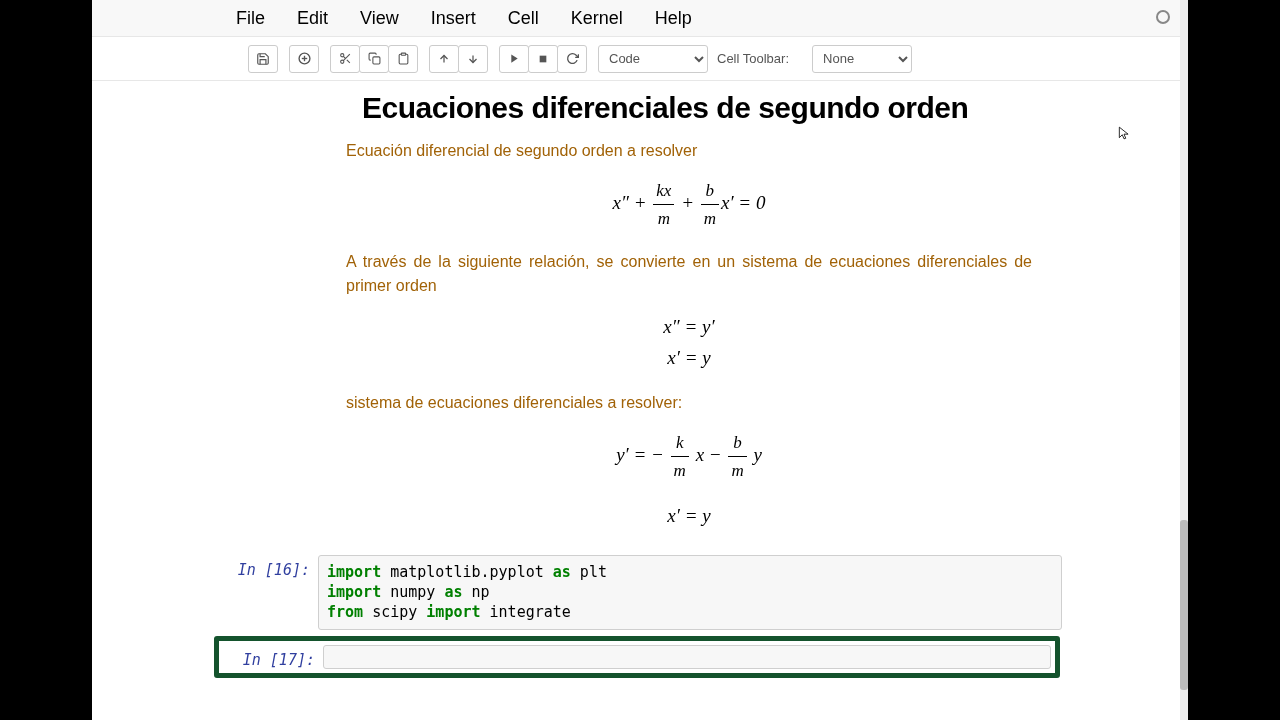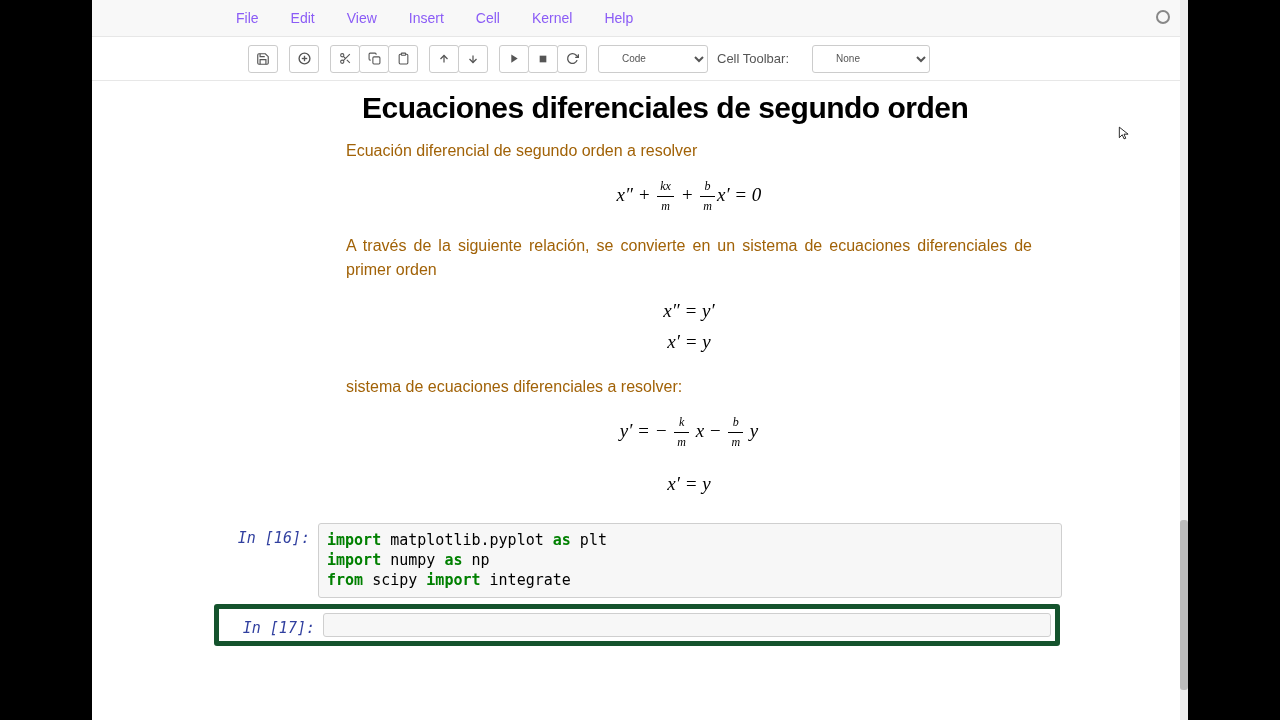--- a/index.html
+++ b/index.html
@@ -23,22 +23,22 @@
       height: 37px;
       border-bottom: 1px solid #e7e7e7;
       background: #f8f8f8;
       display: flex;
       align-items: center;
       padding-left: 128px;
       position: relative;
     }
     .menu-item {
       padding: 8px 16px;
-      font-size: 14px;
-      color: #8b5cf6;
+      font-size: 18px;
+      color: #000000;
       cursor: pointer;
     }
     .kernel-indicator {
       position: absolute;
       right: 18px;
       top: 10px;
       width: 14px;
       height: 14px;
       border: 2px solid #888;
       border-radius: 50%;
@@ -68,27 +68,27 @@
       justify-content: center;
       cursor: pointer;
       font-size: 13px;
       color: #555;
     }
     .tb-btn + .tb-btn { margin-left: -1px; }
     .tb-select {
       height: 28px;
       border: 1px solid #ccc;
       border-radius: 3px;
-      font-size: 10px;
-      padding: 0 19px;
+      font-size: 13px;
+      padding: 0 6px;
       color: #555;
       background: #fff;
     }
     .tb-select.type { width: 110px; }
-    .tb-select.ctb { width: 118px; }
+    .tb-select.ctb { width: 100px; }
     .tb-label {
       font-size: 13px;
       color: #555;
       margin: 0 20px 0 6px;
     }
     .notebook-area {
       height: calc(720px - 81px);
       overflow-y: auto;
       padding: 4px 0 20px 0;
     }
@@ -122,21 +122,21 @@
       font-style: italic;
       margin: 14px 0 18px 0;
       color: #000;
       line-height: 1.6;
     }
     .frac {
       display: inline-block;
       vertical-align: middle;
       text-align: center;
       margin: 0 2px;
-      font-size: 12px;
+      font-size: 17px;
     }
     .frac .num { display: block; border-bottom: 1.1px solid #000; padding: 0 3px; }
     .frac .den { display: block; padding: 0 3px; }
     .cell-code {
       display: flex;
       margin: 2px 126px 6px 126px;
     }
     .prompt {
       width: 100px;
       min-width: 100px;

